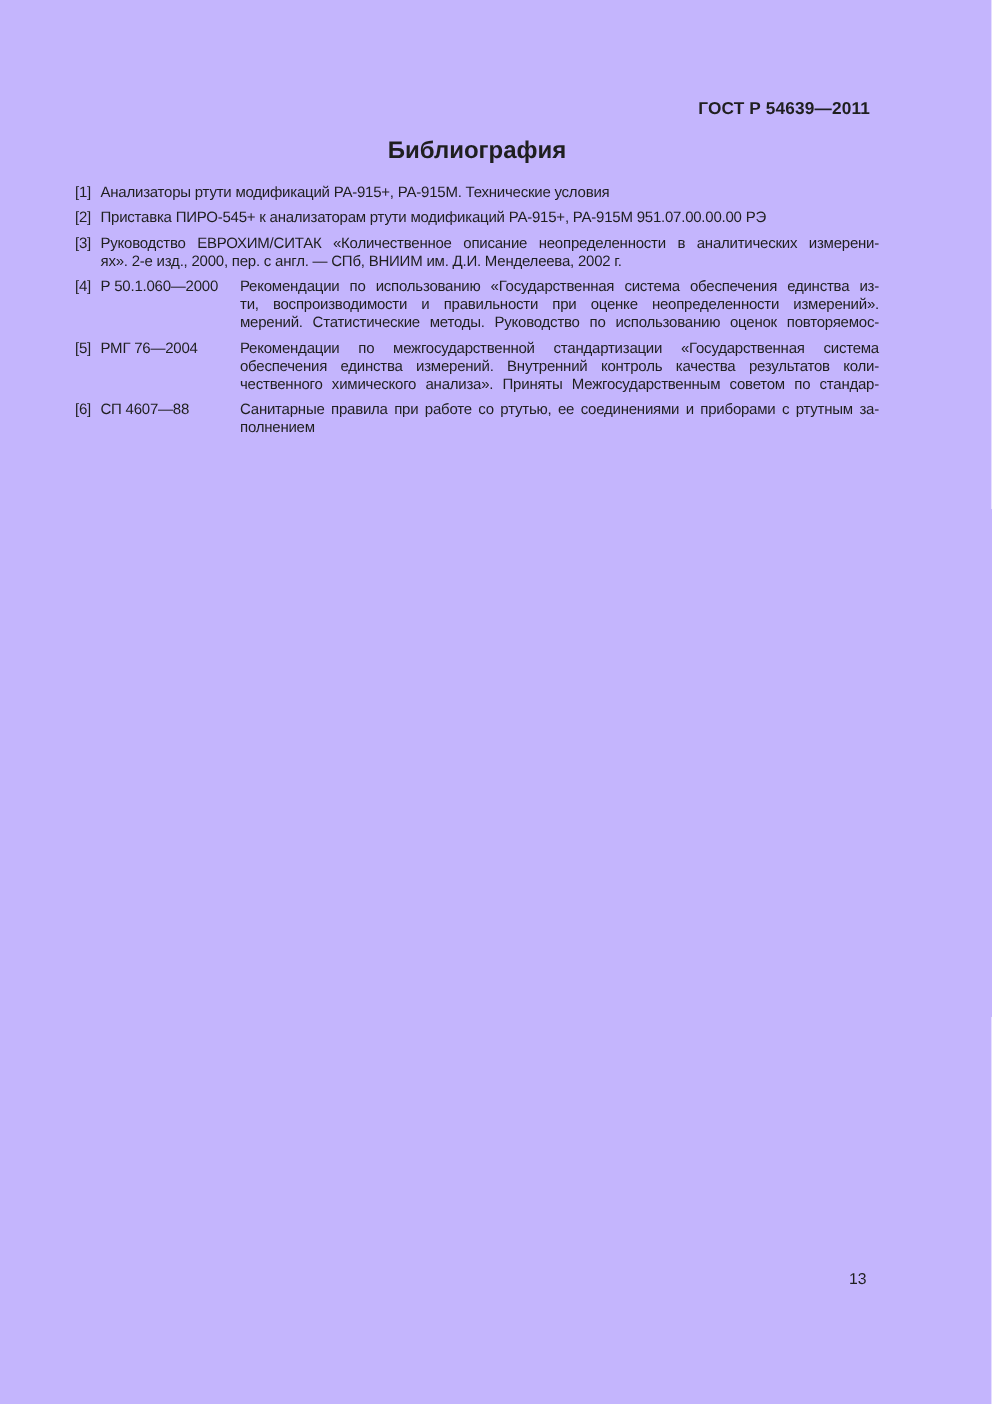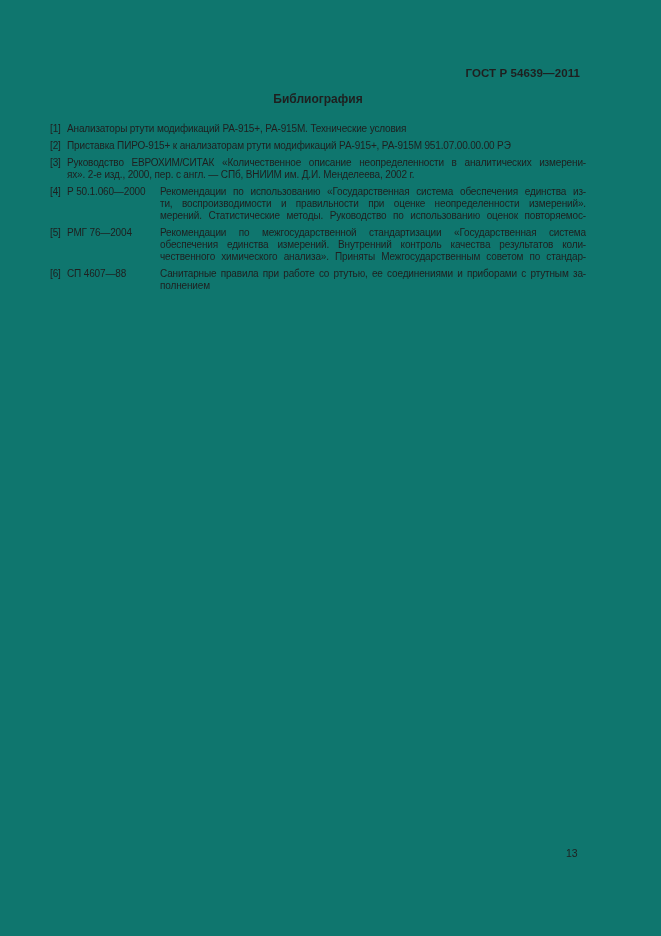--- a/index.html
+++ b/index.html
@@ -4,21 +4,21 @@
 <style>
   html, body {
     margin: 0;
     padding: 0;
     background: #ffffff;
   }
   .page {
     position: relative;
     width: 661px;
     height: 936px;
-    background: #0f766e;
+    background: #c4b5fd;
     font-family: "Liberation Sans", "DejaVu Sans", sans-serif;
     color: #1f1f1f;
     overflow: hidden;
   }
   .doc-header {
     position: absolute;
     top: 67px;
     left: 50px;
     width: 530px;
     text-align: right;
@@ -26,21 +26,21 @@
     font-size: 11.5px;
     letter-spacing: 0.1px;
   }
   .doc-title {
     position: absolute;
     top: 92px;
     left: 50px;
     width: 536px;
     text-align: center;
     font-weight: 700;
-    font-size: 12px;
+    font-size: 16px;
   }
   .bib {
     position: absolute;
     top: 123px;
     left: 50px;
     width: 536px;
     font-size: 10px;
     line-height: 12px;
     letter-spacing: -0.15px;
   }
@@ -83,21 +83,21 @@
     <div class="entry">
       <span class="num">[1]</span>
       <span class="body">
         <span class="line">Анализаторы ртути модификаций РА-915+, РА-915М. Технические условия</span>
       </span>
     </div>
 
     <div class="entry">
       <span class="num">[2]</span>
       <span class="body">
-        <span class="line">Приставка ПИРО-915+ к анализаторам ртути модификаций РА-915+, РА-915М 951.07.00.00.00 РЭ</span>
+        <span class="line">Приставка ПИРО-545+ к анализаторам ртути модификаций РА-915+, РА-915М 951.07.00.00.00 РЭ</span>
       </span>
     </div>
 
     <div class="entry">
       <span class="num">[3]</span>
       <span class="body">
         <div class="line jl">Руководство ЕВРОХИМ/СИТАК «Количественное описание неопределенности в аналитических измерени-</div>
         <div class="line">ях». 2-е изд., 2000, пер. с англ. — СПб, ВНИИМ им. Д.И. Менделеева, 2002 г.</div>
       </span>
     </div>

